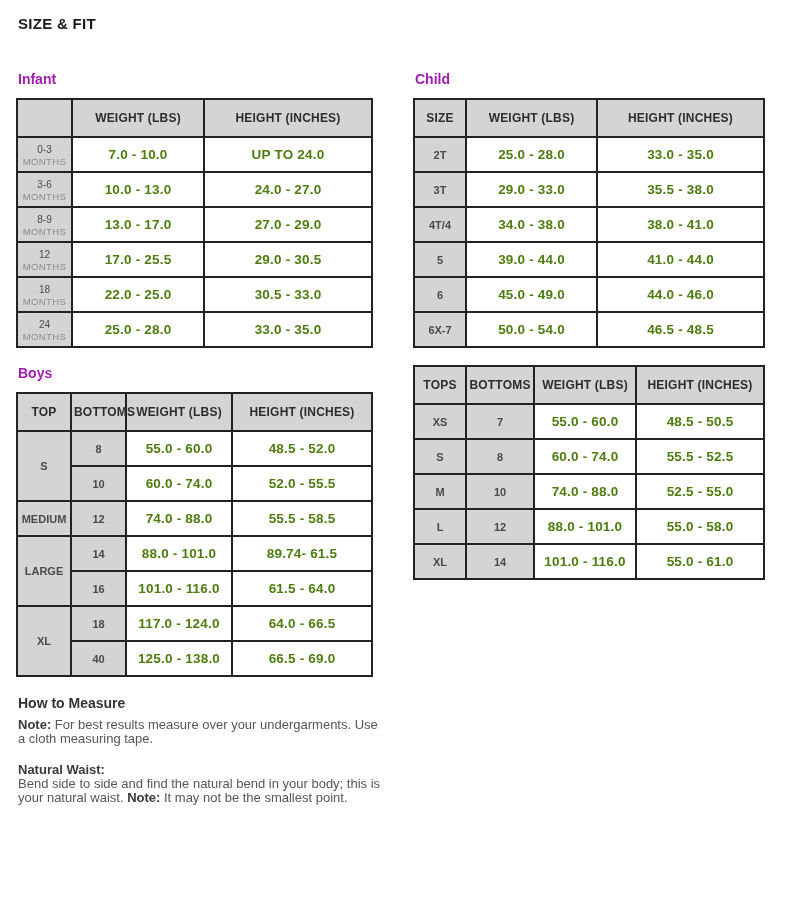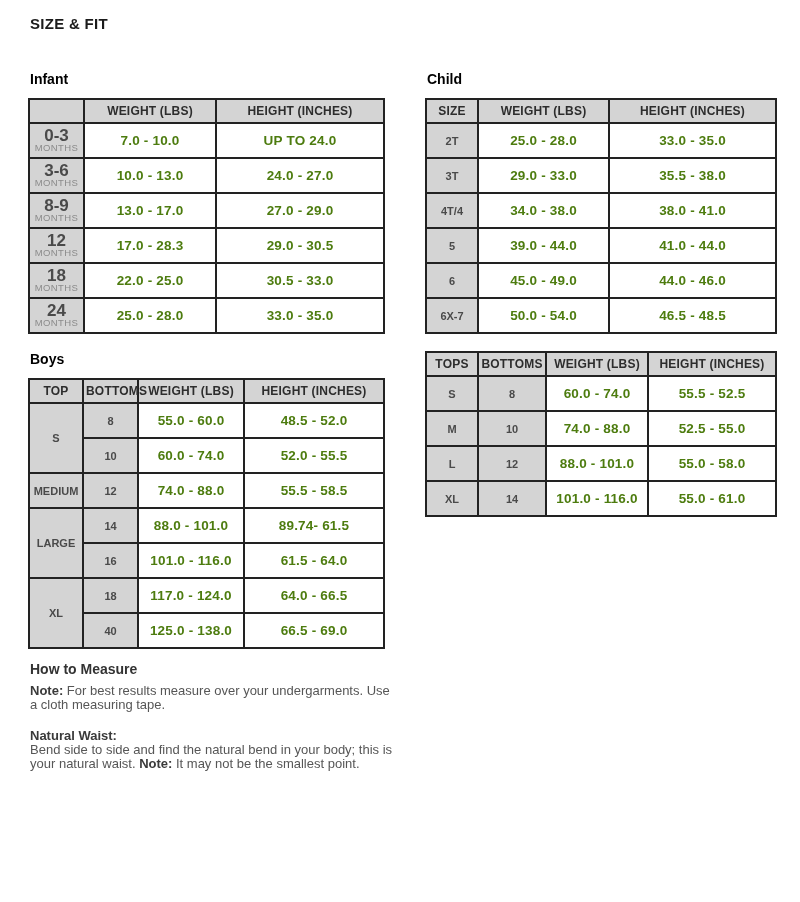--- a/index.html
+++ b/index.html
@@ -4,73 +4,73 @@
 <style>
   * { box-sizing: border-box; }
   html, body { margin: 0; padding: 0; }
   body {
     width: 800px; height: 902px;
     background: #ffffff;
     font-family: "Liberation Sans", sans-serif;
     color: #333;
     overflow: hidden;
   }
-  .page { padding: 15px 25px 0 28px; }
+  .page { padding: 15px 25px 0 16px; }
 
   .page-title {
     font-size: 15px; font-weight: 700; color: #1b1b1b;
     letter-spacing: 0.3px; margin: 0 0 0 2px;
   }
 
   .tables-grid {
     display: grid;
     grid-template-columns: 355px 350px;
     column-gap: 42px;
     row-gap: 17px;
     margin-top: 39px;
     align-items: start;
   }
 
   .section-label {
-    font-size: 14px; font-weight: 700; color: #000000;
+    font-size: 14px; font-weight: 700; color: #a21caf;
     margin: 0 0 11px 2px;
   }
 
   table.sf {
     border-collapse: collapse;
     table-layout: fixed;
   }
   table.sf.left  { width: 355px; }
   table.sf.right { width: 350px; }
 
   table.sf th, table.sf td {
     border: 2px solid #222;
     padding: 0 2px;
     text-align: center;
     vertical-align: middle;
   }
   table.sf thead th {
-    height: 24px;
+    height: 38px;
     background: #d4d4d4;
     font-size: 12px; font-weight: 700; color: #2d2d2d;
     letter-spacing: 0.2px;
   }
   table.sf td { height: 35px; background: #fff; }
   td.lab {
     background: #d4d4d4 !important;
     font-size: 11px; font-weight: 700; color: #4a4a4a;
   }
   td.val {
     font-size: 13.5px; font-weight: 700; color: #4d7c0f;
     letter-spacing: 0.2px;
   }
-  .age  { font-size: 17px; font-weight: 700; color: #4a4a4a; line-height: 13px; }
+  .age  { font-size: 10px; font-weight: 400; color: #4a4a4a; line-height: 13px; }
   .unit { font-size: 9.5px; font-weight: 400; color: #8b8b8b; line-height: 11px; letter-spacing: 0.4px; }
 
-  .howto { margin-top: 12px; width: 364px; margin-left: 2px; }
+  .howto { margin-top: 18px; width: 364px; margin-left: 2px; }
   .howto-title { font-size: 14px; font-weight: 700; color: #333; margin: 0 0 7px 0; }
   .howto p {
     font-size: 13px; color: #565656; line-height: 14px; margin: 0;
   }
   .howto p strong { color: #3a3a3a; font-weight: 700; }
   .p-note  { margin-bottom: 17px !important; }
   .p-chest { margin-bottom: 26px !important; }
 </style>
 </head>
 <body>
@@ -119,21 +119,21 @@
               <div class="unit">MONTHS</div>
             </td>
             <td class="val">13.0 - 17.0</td>
             <td class="val">27.0 - 29.0</td>
           </tr>
           <tr>
             <td class="lab">
               <div class="age">12</div>
               <div class="unit">MONTHS</div>
             </td>
-            <td class="val">17.0 - 28.3</td>
+            <td class="val">17.0 - 25.5</td>
             <td class="val">29.0 - 30.5</td>
           </tr>
           <tr>
             <td class="lab">
               <div class="age">18</div>
               <div class="unit">MONTHS</div>
             </td>
             <td class="val">22.0 - 25.0</td>
             <td class="val">30.5 - 33.0</td>
           </tr>
@@ -271,20 +271,26 @@
         <thead>
           <tr>
             <th>TOPS</th>
             <th>BOTTOMS</th>
             <th>WEIGHT (LBS)</th>
             <th>HEIGHT (INCHES)</th>
           </tr>
         </thead>
         <tbody>
           <tr>
+            <td class="lab">XS</td>
+            <td class="lab">7</td>
+            <td class="val">55.0 - 60.0</td>
+            <td class="val">48.5 - 50.5</td>
+          </tr>
+          <tr>
             <td class="lab">S</td>
             <td class="lab">8</td>
             <td class="val">60.0 - 74.0</td>
             <td class="val">55.5 - 52.5</td>
           </tr>
           <tr>
             <td class="lab">M</td>
             <td class="lab">10</td>
             <td class="val">74.0 - 88.0</td>
             <td class="val">52.5 - 55.0</td>

